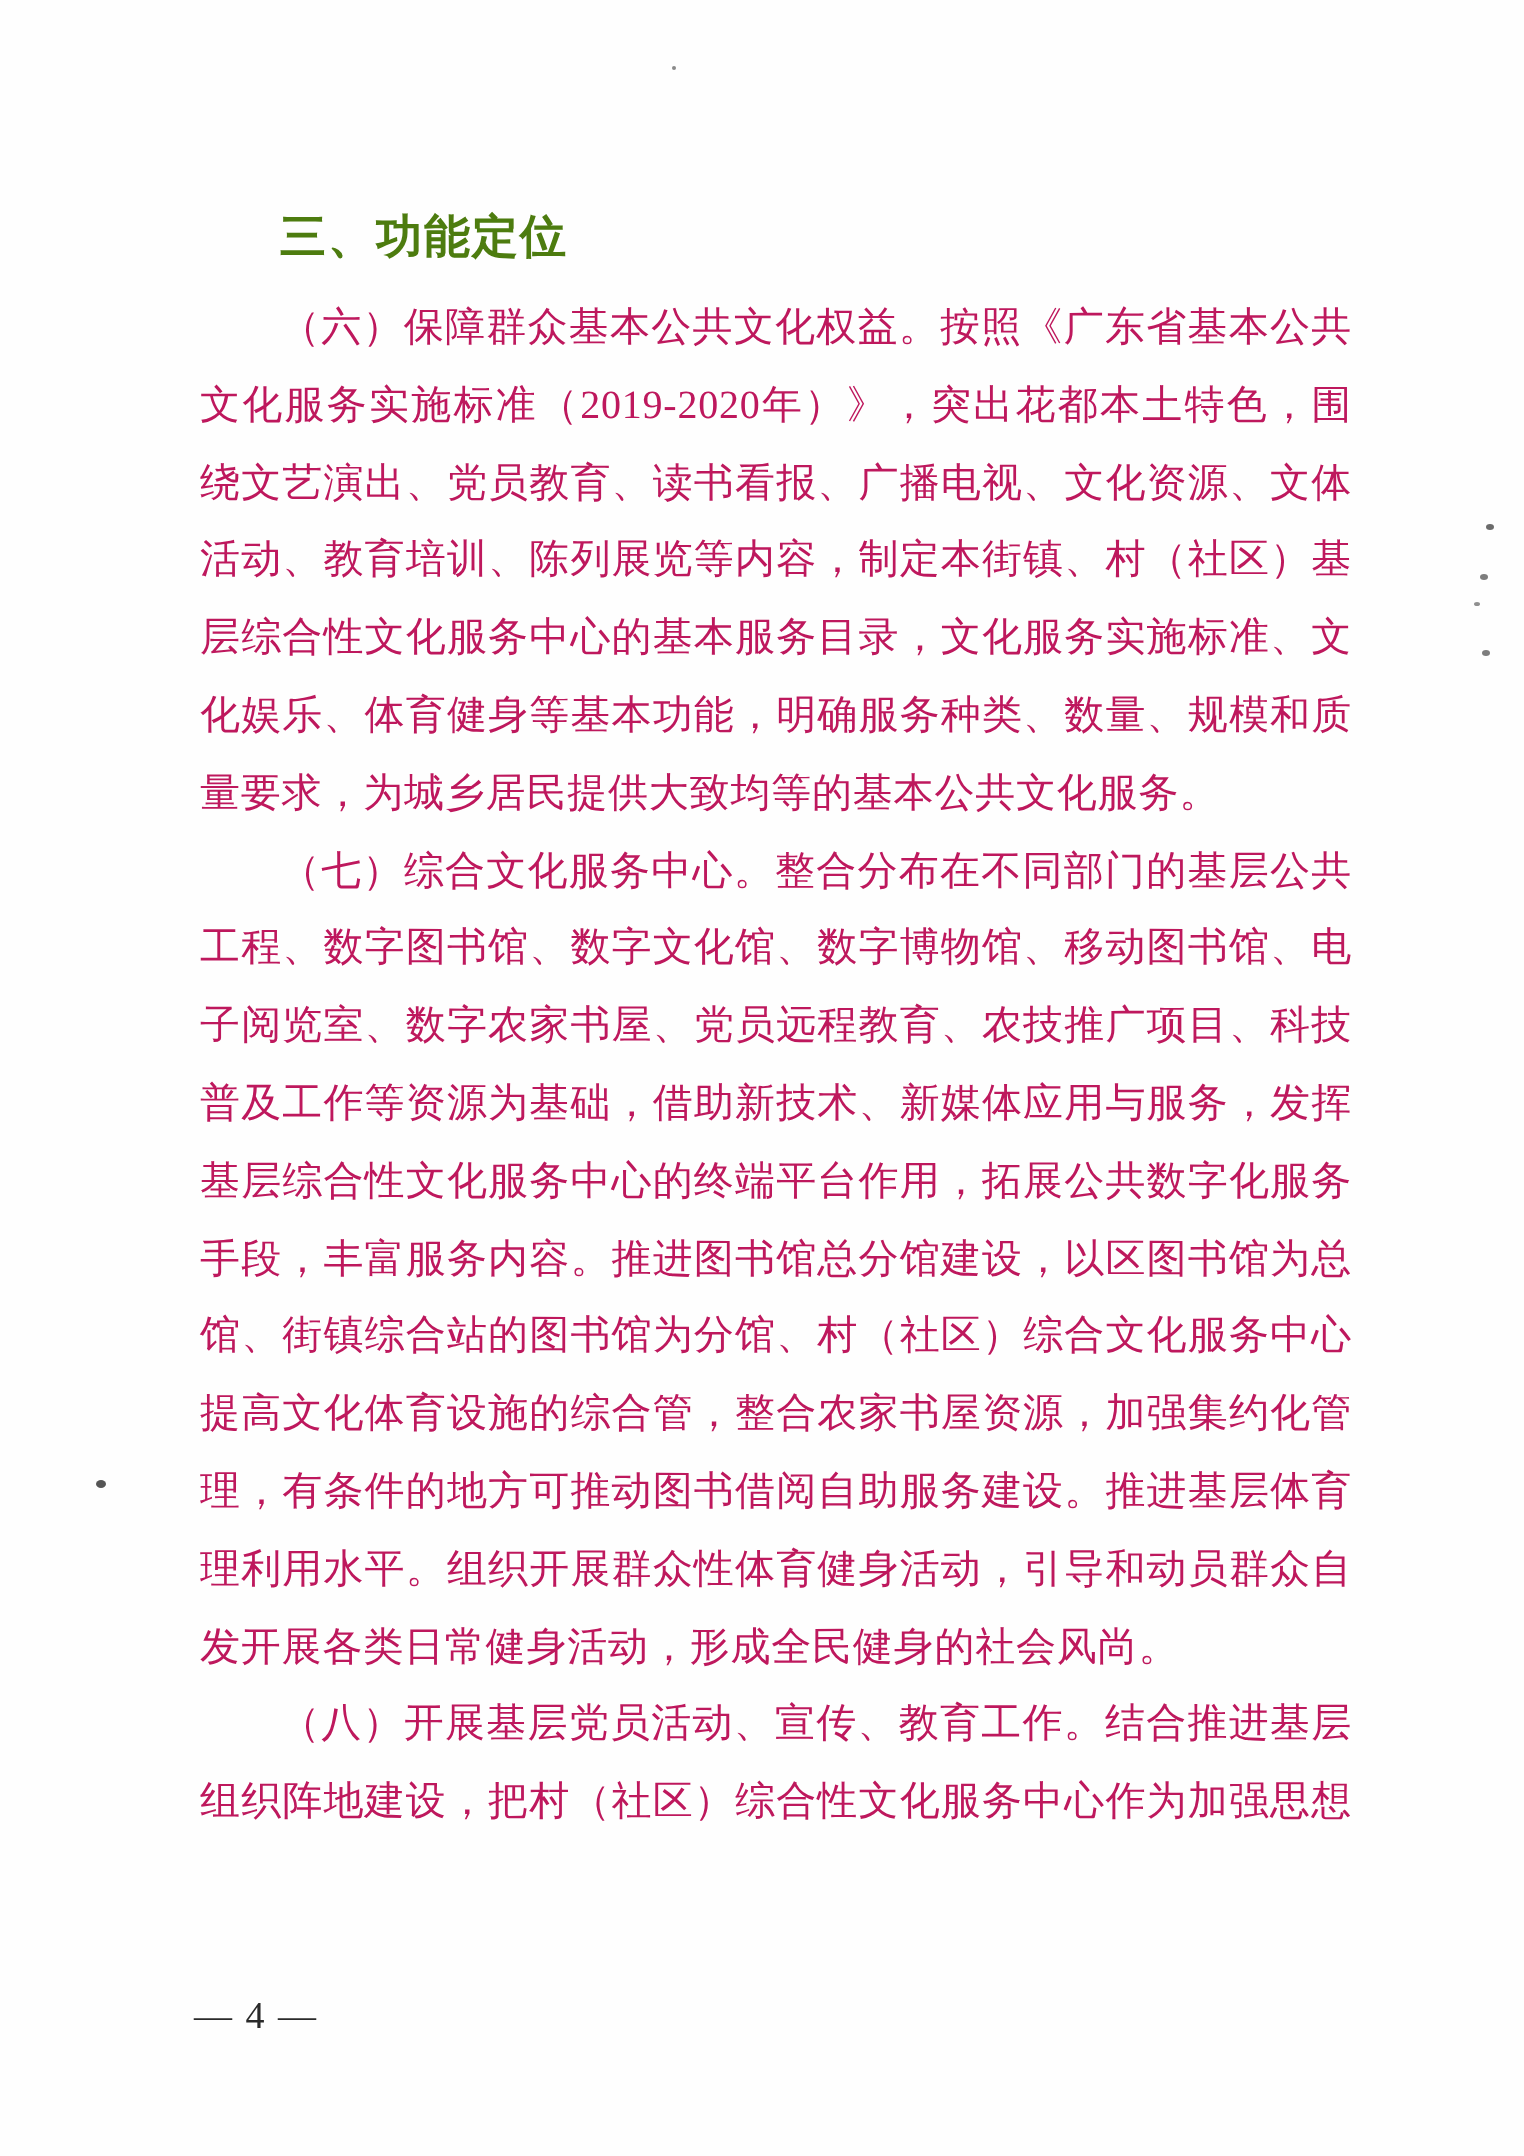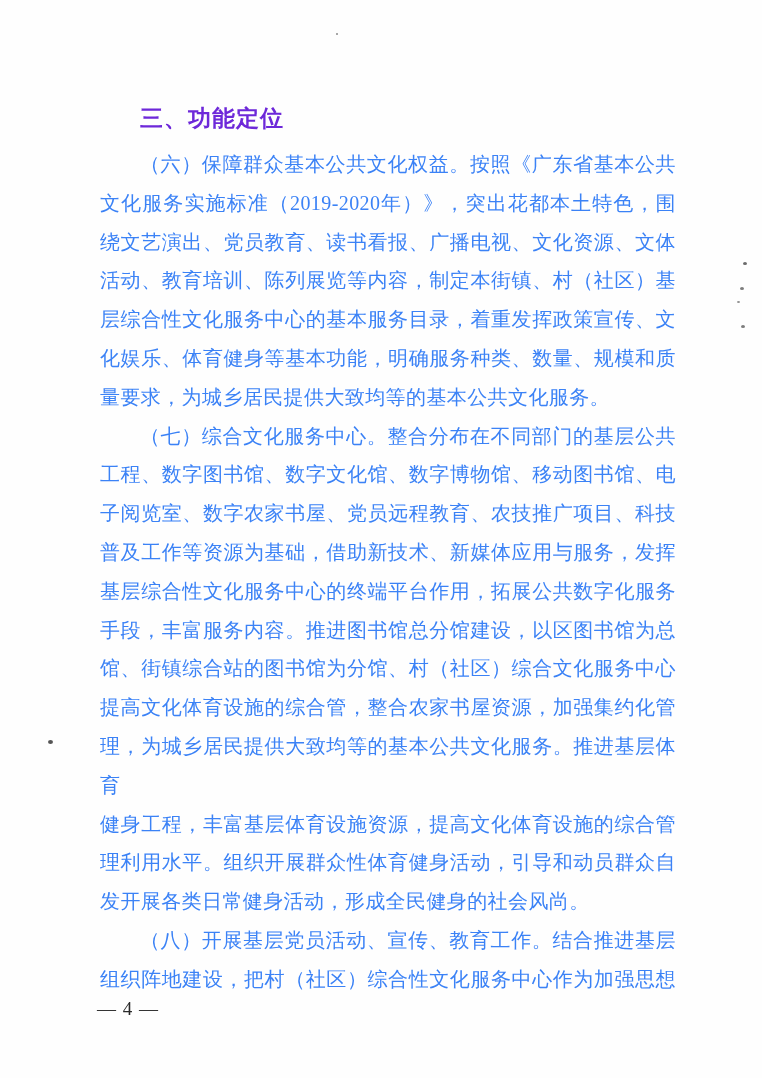--- a/index.html
+++ b/index.html
@@ -24,28 +24,28 @@
     top: 103px;
     width: 576px;
   }
   .section-title {
     font-family: "Liberation Sans", sans-serif;
     font-weight: bold;
     font-size: 23px;
     line-height: 30px;
     letter-spacing: 1px;
     margin: 0 0 12px 40px;
-    color: #6d28d9;
+    color: #4d7c0f;
   }
   .line {
     font-size: 20px;
     line-height: 38.8px;
     margin: 0;
     letter-spacing: 0.4px;
-    color: #3b82f6;
+    color: #be185d;
     text-justify: inter-ideograph;
   }
   .line.fill {
     text-align: justify;
     text-align-last: justify;
   }
   .line.indent {
     text-indent: 2em;
   }
   .page-number {
@@ -75,34 +75,33 @@
 <div class="page">
 
   <div class="doc">
 
     <h2 class="section-title">三、功能定位</h2>
 
     <p class="line fill indent">（六）保障群众基本公共文化权益。按照《广东省基本公共</p>
     <p class="line fill">文化服务实施标准（2019-2020年）》，突出花都本土特色，围</p>
     <p class="line fill">绕文艺演出、党员教育、读书看报、广播电视、文化资源、文体</p>
     <p class="line fill">活动、教育培训、陈列展览等内容，制定本街镇、村（社区）基</p>
-    <p class="line fill">层综合性文化服务中心的基本服务目录，着重发挥政策宣传、文</p>
+    <p class="line fill">层综合性文化服务中心的基本服务目录，文化服务实施标准、文</p>
     <p class="line fill">化娱乐、体育健身等基本功能，明确服务种类、数量、规模和质</p>
     <p class="line">量要求，为城乡居民提供大致均等的基本公共文化服务。</p>
 
     <p class="line fill indent">（七）综合文化服务中心。整合分布在不同部门的基层公共</p>
     <p class="line fill">工程、数字图书馆、数字文化馆、数字博物馆、移动图书馆、电</p>
     <p class="line fill">子阅览室、数字农家书屋、党员远程教育、农技推广项目、科技</p>
     <p class="line fill">普及工作等资源为基础，借助新技术、新媒体应用与服务，发挥</p>
     <p class="line fill">基层综合性文化服务中心的终端平台作用，拓展公共数字化服务</p>
     <p class="line fill">手段，丰富服务内容。推进图书馆总分馆建设，以区图书馆为总</p>
     <p class="line fill">馆、街镇综合站的图书馆为分馆、村（社区）综合文化服务中心</p>
     <p class="line fill">提高文化体育设施的综合管，整合农家书屋资源，加强集约化管</p>
-    <p class="line fill">理，为城乡居民提供大致均等的基本公共文化服务。推进基层体育</p>
-    <p class="line fill">健身工程，丰富基层体育设施资源，提高文化体育设施的综合管</p>
+    <p class="line fill">理，有条件的地方可推动图书借阅自助服务建设。推进基层体育</p>
     <p class="line fill">理利用水平。组织开展群众性体育健身活动，引导和动员群众自</p>
     <p class="line">发开展各类日常健身活动，形成全民健身的社会风尚。</p>
 
     <p class="line fill indent">（八）开展基层党员活动、宣传、教育工作。结合推进基层</p>
     <p class="line fill">组织阵地建设，把村（社区）综合性文化服务中心作为加强思想</p>
 
   </div>
 
   <div class="page-number">— 4 —</div>
 

